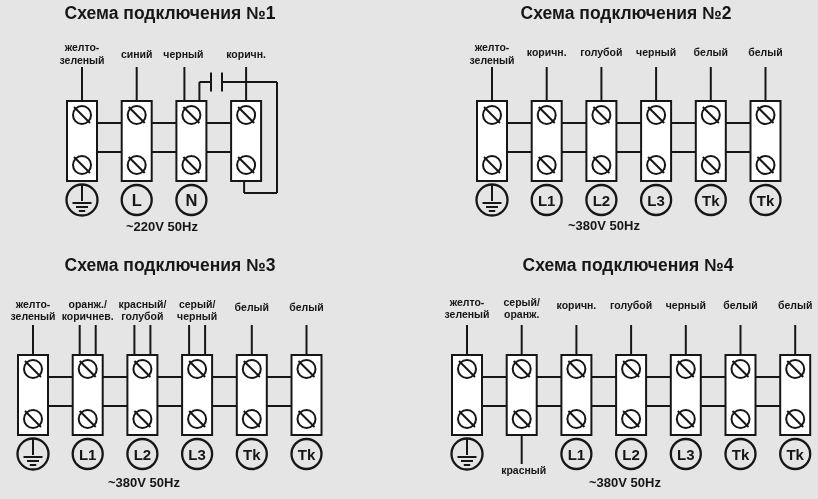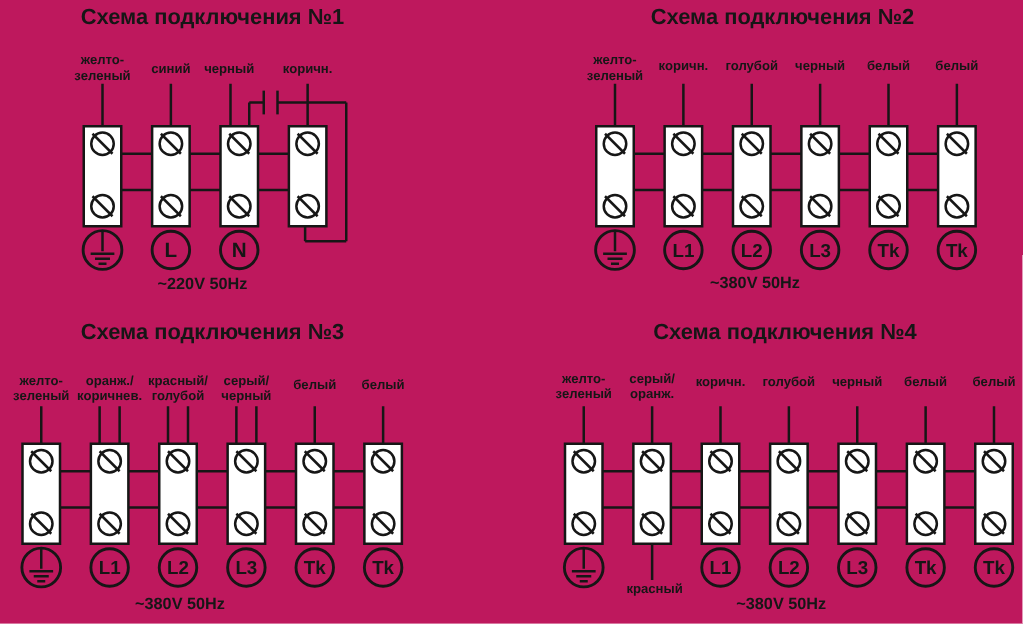--- a/index.html
+++ b/index.html
@@ -1,16 +1,16 @@
 <!DOCTYPE html>
 <html><head>
 <meta charset="utf-8">
 <style>
   html,body{margin:0;padding:0;background:#ffffff;}
-  .stage{position:relative;width:818px;height:499px;background:#be185d;overflow:hidden;
+  .stage{position:relative;width:818px;height:499px;background:#e5e5e5;overflow:hidden;
          font-family:"Liberation Sans", sans-serif;}
   svg{position:absolute;left:0;top:0;}
   svg text{font-family:"Liberation Sans","DejaVu Sans",sans-serif;font-weight:bold;}
 </style>
 </head>
 <body>
 
 <div class="stage">
   <svg id="diagrams-svg" width="818" height="499" viewBox="0 0 818 499">
       <g>

